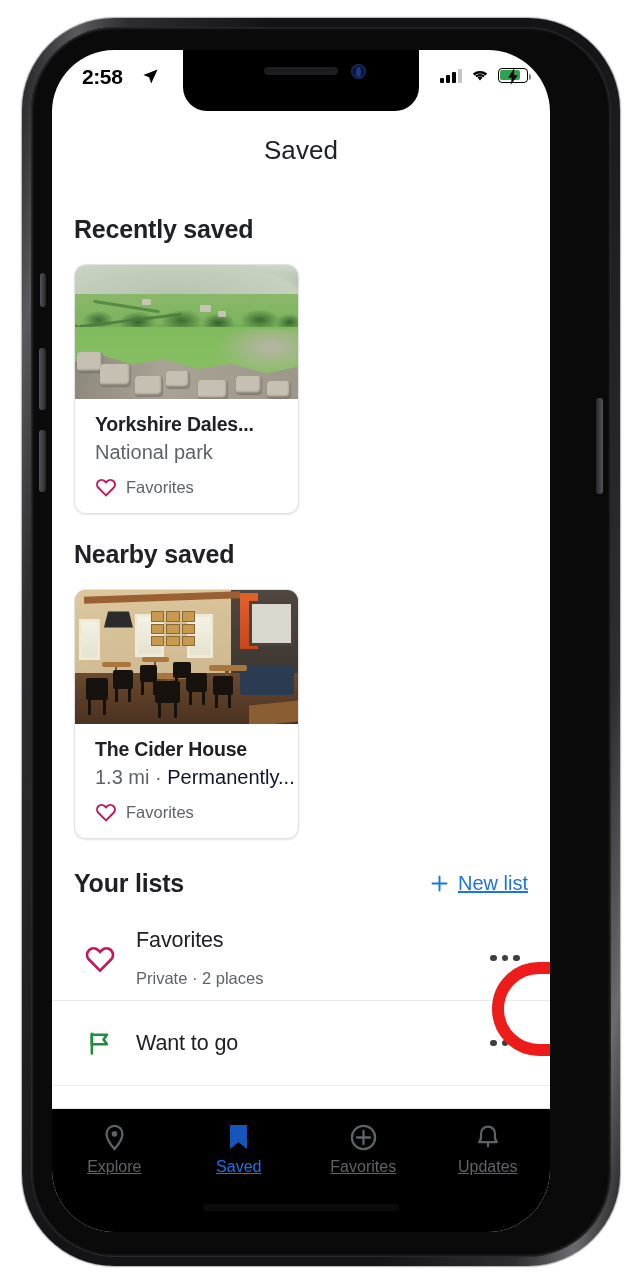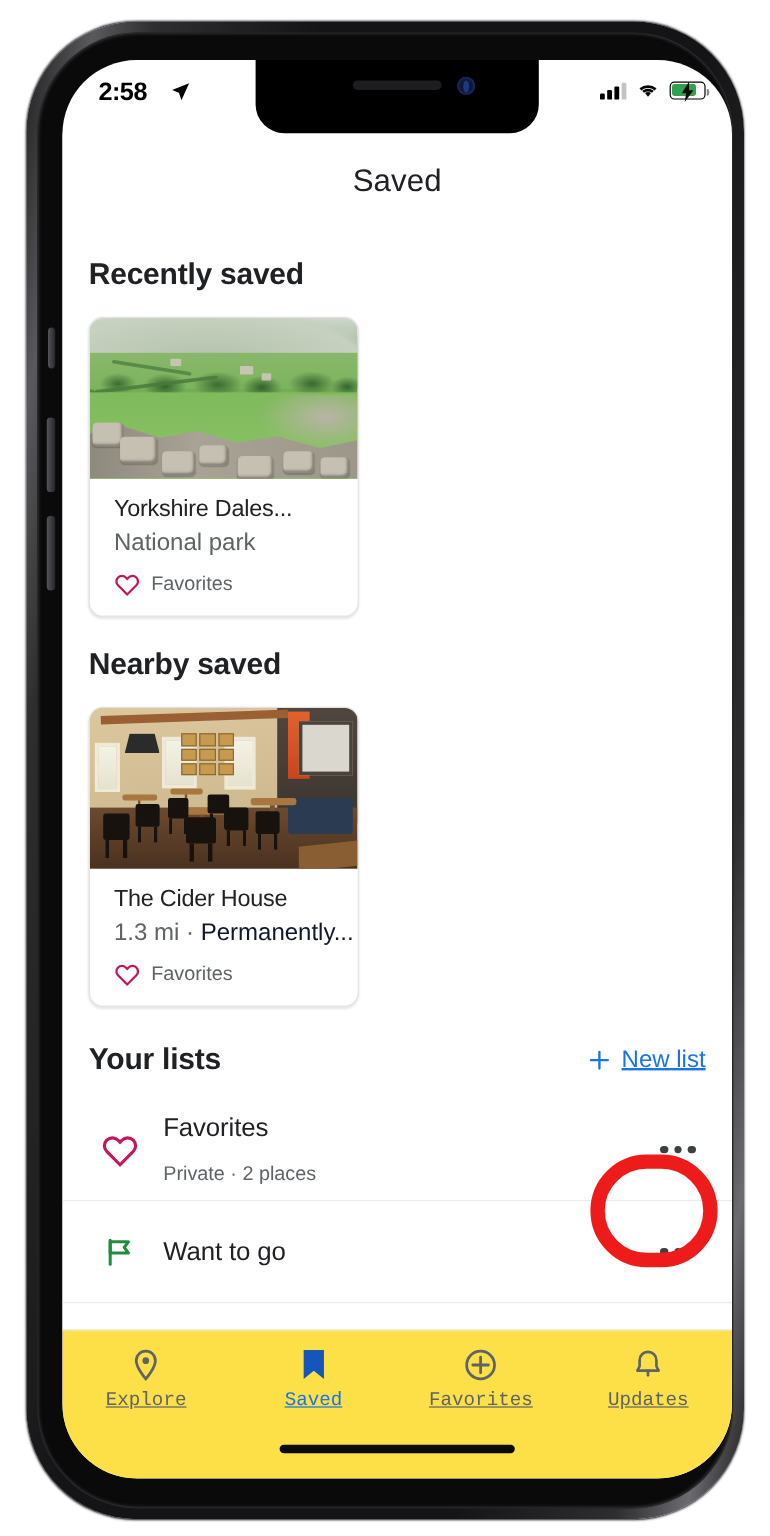--- a/index.html
+++ b/index.html
@@ -22,21 +22,21 @@
     border-radius:3px; background:linear-gradient(90deg,#53535a,#26262a);}
   #side-btn-volup{ position:absolute; left:17px; top:330px; width:7px; height:62px;
     border-radius:3px; background:linear-gradient(90deg,#53535a,#26262a);}
   #side-btn-voldn{ position:absolute; left:17px; top:412px; width:7px; height:62px;
     border-radius:3px; background:linear-gradient(90deg,#53535a,#26262a);}
   #side-btn-power{ position:absolute; right:17px; top:380px; width:7px; height:96px;
     border-radius:3px; background:linear-gradient(270deg,#53535a,#26262a);}
 
   
   #screen{
-    position:absolute; left:52px; top:50px; width:558px; height:1182px;
+    position:absolute; left:52px; top:50px; width:498px; height:1182px;
     background:#ffffff; border-radius:62px; overflow:hidden;
   }
   #notch{
     position:absolute; left:50%; transform:translateX(-50%); top:0;
     width:236px; height:61px; background:#000;
     border-bottom-left-radius:24px; border-bottom-right-radius:24px; z-index:40;
   }
   #notch-speaker{ position:absolute; left:50%; transform:translateX(-50%); top:17px;
     width:74px; height:8px; border-radius:4px; background:#1d1d20; }
   #notch-camera{ position:absolute; left:168px; top:14px; width:15px; height:15px;
@@ -76,21 +76,21 @@
   .section-title{ font-size:25px; font-weight:bold; color:#202124;
     margin:26px 0 0 22px; letter-spacing:-.2px; }
 
   .place-card{
     margin:20px 0 0 22px; width:225px; background:#fff;
     border:1px solid #e3e3e3; border-radius:12px; overflow:hidden;
     box-shadow:0 1px 2px rgba(60,64,67,.14);
   }
   .card-photo{ width:100%; height:134px; position:relative; overflow:hidden; }
   .card-body{ padding:14px 14px 16px 20px; }
-  .card-name{ font-size:19.5px; font-weight:normal; color:#202124; letter-spacing:-.2px;
+  .card-name{ font-size:19.5px; font-weight:bold; color:#202124; letter-spacing:-.2px;
     white-space:nowrap; overflow:hidden; }
   .card-sub{ font-size:20px; color:#5f6368; margin-top:5px; white-space:nowrap; }
   .card-sub .warn{ color:#0f172a; }
   .card-list{ display:flex; align-items:center; gap:9px; margin-top:13px; }
   .card-list span{ font-size:16.5px; color:#5f6368; }
 
   
   .ph-dales{ background:linear-gradient(#cfd8cd 0%,#b8c7b4 9%,#8fae7e 16%,#7aa861 26%,#74ad57 45%,#7fbc5c 70%,#86c162 100%); }
   .ph-dales .hill-far{ position:absolute; left:-10%; top:-6%; width:120%; height:30%;
     background:radial-gradient(ellipse at 45% 100%,#b5c3ad 0%,#c6d1bf 60%,rgba(205,214,200,0) 72%); }
@@ -172,21 +172,21 @@
   .list-sub{ font-size:16.5px; color:#5f6368; margin-top:16px; }
   .list-more{ width:46px; display:flex; align-items:center; justify-content:center; gap:5px; }
   .list-more i{ width:6.5px; height:6.5px; border-radius:50%; background:#3c4043; display:block; }
 
   
   #annotation-ring{ position:absolute; left:440px; top:912px; width:106px; height:94px;
     border:12px solid #ee1b1b; border-radius:50px; z-index:25; pointer-events:none; }
 
   
   #tab-bar{ position:absolute; left:0; bottom:0; width:100%; height:124px;
-    background:#fde047; border-top:1px solid #e6e6e6; display:flex; z-index:22;font-family:Liberation Mono, monospace; }
+    background:#000000; border-top:1px solid #e6e6e6; display:flex; z-index:22; }
   .tab{ flex:1; display:flex; flex-direction:column; align-items:center;
     justify-content:flex-start; padding-top:14px; gap:6px; }
   .tab-label{ font-size:16px; color:#5f6368; text-decoration:underline; }
   .tab.active .tab-label{ color:#1a73e8; }
   #home-indicator{ position:absolute; left:50%; transform:translateX(-50%); bottom:21px;
     width:196px; height:7px; border-radius:4px; background:#0b0b0b; z-index:30; }
 </style>
 </head>
 <body>
 

